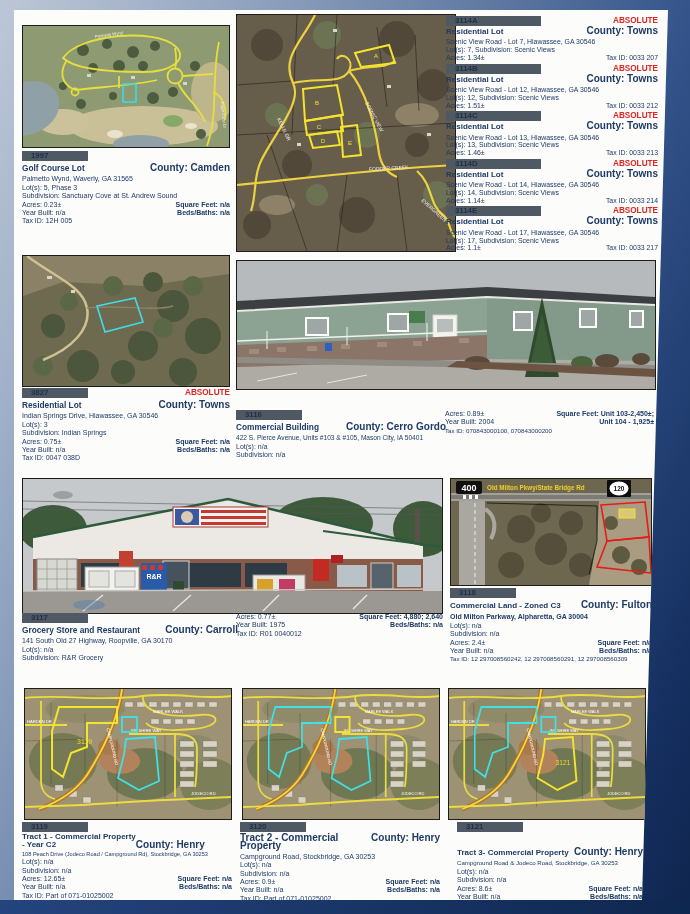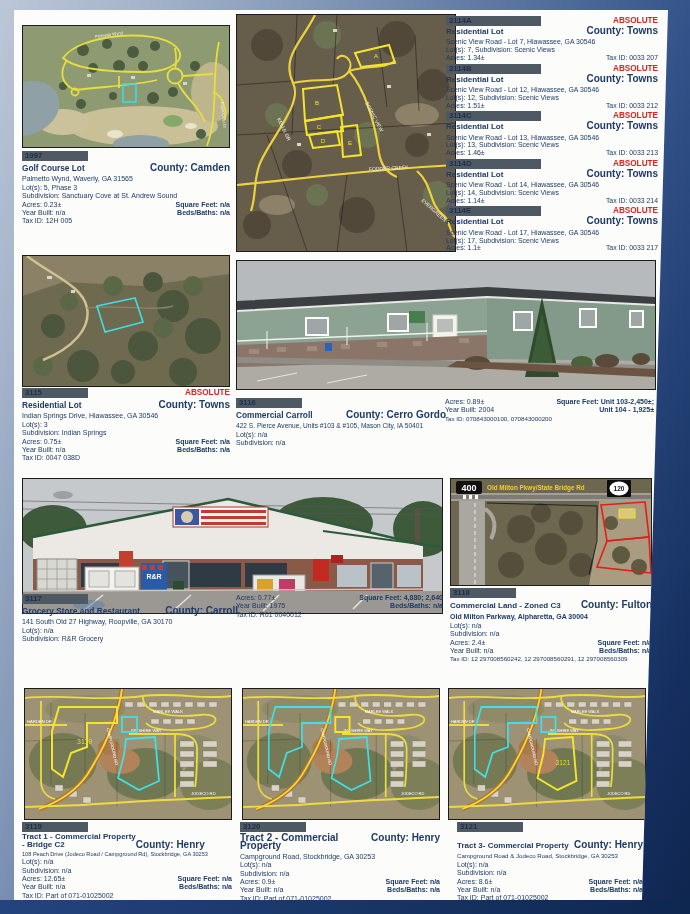--- a/index.html
+++ b/index.html
@@ -5,21 +5,21 @@
   html,body{margin:0;padding:0}
   .canvas{position:relative;width:690px;height:914px;overflow:hidden;
     font-family:"Liberation Sans",sans-serif;
     background:linear-gradient(112deg,#bcc7d6 0%,#a4b3ca 14%,#7289ad 38%,#33538a 66%,#152f60 90%,#0f254e 100%);}
   .page{position:absolute;left:14px;top:10px;width:654px;height:890px;background:#fcfcfb;
     clip-path:polygon(0 0,100% 0,calc(100% - 26px) 100%,0 100%);}
   .img{position:absolute;border:1px solid #1c1c1c;box-sizing:border-box;overflow:hidden;background:#777}
   .img svg{display:block}
   .det{position:absolute;color:#1e3a66;font-size:7px;line-height:8.4px}
   .idbar{height:10px;background:#4e5963;color:#1f2f4c;font-weight:700;font-size:7.8px;line-height:10px;
-    padding-left:3px;box-sizing:border-box;width:66px;flex:0 0 auto}
+    padding-left:9px;box-sizing:border-box;width:66px;flex:0 0 auto}
   .sbar{width:95px}
   .row{display:flex;justify-content:space-between;align-items:baseline}
   .rowend{display:flex;justify-content:flex-start;align-items:flex-end}
   .abs{color:#e02420;font-weight:700;font-size:8.2px;line-height:10px}
   .ttl{font-weight:700;font-size:8.3px}
   .cty{font-weight:700;font-size:10px;white-space:nowrap}
   .mt{margin-top:3px}
   .mt2{margin-top:2px}
   .bold{font-weight:700}
   .r{text-align:right}
@@ -284,21 +284,21 @@
       <polygon points="74,50 112,42 120,66 82,76" fill="none" stroke="#3fdde4" stroke-width="1.6"></polygon>
       <g fill="#d8d5cc">
             <rect x="24" y="20" width="5" height="3"></rect>
             <rect x="48" y="34" width="4" height="3"></rect>
           </g>
     </svg>
   </div>
 
   <div class="det" style="left:8px;top:378px;width:208px">
     <div class="row">
-          <div class="idbar">3115</div>
+          <div class="idbar">3827</div>
           <div class="abs">ABSOLUTE</div>
         </div>
     <div class="row mt">
       <span class="ttl">Residential Lot</span>
       <span class="cty"><span>County:</span> <span>Towns</span></span>
     </div>
     <div class="mt">Indian Springs Drive, Hiawassee, GA  30546</div>
     <div>Lot(s): 3</div>
     <div>Subdivision: Indian Springs</div>
     <div class="row">
@@ -365,25 +365,25 @@
           </g>
       <ellipse cx="345" cy="102" rx="11" ry="7" fill="#4a633c"></ellipse>
       <polygon points="220,100 418,108 418,116 210,106" fill="#6b5442"></polygon>
       <g stroke="#e8e6df" stroke-width="1">
             <line x1="20" y1="120" x2="60" y2="112"></line>
             <line x1="90" y1="122" x2="130" y2="114"></line>
           </g>
     </svg>
   </div>
 
-  <div class="det" style="left:222px;top:388px;width:418px;height:70px">
+  <div class="det" style="left:222px;top:400px;width:418px;height:70px">
     <div class="col" style="left:0;width:210px">
       <div class="idbar">3116</div>
       <div class="row mt">
-        <span class="ttl">Commercial Carroll</span>
+        <span class="ttl">Commercial Building</span>
         <span class="cty"><span>County:</span> <span>Cerro Gordo</span></span>
       </div>
       <div class="mt nw" style="font-size:6.6px">422 S. Pierce Avenue, Units #103 &amp; #105, Mason City, IA  50401</div>
       <div>Lot(s): n/a</div>
       <div>Subdivision: n/a</div>
     </div>
     <div class="col" style="left:209px;width:126px">
       <div>Acres: 0.89±</div>
       <div>Year Built: 2004</div>
       <div class="tiny nw">Tax ID: 070843000100, 070843000200</div>
@@ -463,21 +463,21 @@
       <g stroke="#e8e6df" stroke-width="1.4">
             <line x1="60" y1="132" x2="80" y2="116"></line>
             <line x1="150" y1="132" x2="168" y2="116"></line>
             <line x1="240" y1="132" x2="256" y2="116"></line>
             <line x1="330" y1="130" x2="344" y2="116"></line>
           </g>
       <ellipse cx="66" cy="126" rx="16" ry="5" fill="#5a7da6" opacity="0.5"></ellipse>
     </svg>
   </div>
 
-  <div class="det" style="left:8px;top:584px;width:421px;height:72px">
+  <div class="det" style="left:8px;top:603px;width:421px;height:72px">
     <div class="col" style="left:0;width:216px">
       <div class="idbar">3117</div>
       <div class="row mt">
         <span class="ttl">Grocery Store and Restaurant</span>
         <span class="cty"><span>County:</span> <span>Carroll</span></span>
       </div>
       <div class="mt">141 South Old 27 Highway, Roopville, GA  30170</div>
       <div>Lot(s): n/a</div>
       <div>Subdivision: R&amp;R Grocery</div>
     </div>
@@ -644,21 +644,21 @@
       <use href="#suburb-pmid" fill="none" stroke="#f5e42c" stroke-width="2"></use>
       <text x="112" y="76" font-size="7" fill="#e8d92c">3121</text>
     </svg>
   </div>
 
   <div class="det" style="left:8px;top:812px;width:210px">
     <div class="idbar">3119</div>
     <div class="rowend" style="margin-top:1px">
       <span>
         <span class="ttl" style="display:block;font-size:8px">Tract 1 - Commercial Property</span>
-        <span class="ttl" style="display:block;font-size:8px">- Bridge C2</span>
+        <span class="ttl" style="display:block;font-size:8px">- Year C2</span>
       </span>
       <span class="cty"><span>County:</span> <span>Henry</span></span>
     </div>
     <div class="tinier nw">108 Peach Drive (Jodeco Road / Campground Rd), Stockbridge, GA  30253</div>
     <div>Lot(s): n/a</div>
     <div>Subdivision: n/a</div>
     <div class="row">
           <span>Acres: 12.65±</span>
           <span class="bold">Square Feet: n/a</span>
         </div>
@@ -684,21 +684,21 @@
         </div>
     <div class="row">
           <span>Year Built: n/a</span>
           <span class="bold">Beds/Baths: n/a</span>
         </div>
     <div>Tax ID: Part of 071-01025002</div>
   </div>
 
   <div class="det" style="left:443px;top:812px;width:186px">
     <div class="idbar">3121</div>
-    <div class="row" style="margin-top:9px">
+    <div class="row" style="margin-top:16px">
       <span class="ttl" style="font-size:8px">Tract 3- Commercial Property</span>
       <span class="cty"><span>County:</span> <span>Henry</span></span>
     </div>
     <div class="mt2 nw" style="font-size:6.1px">Campground Road &amp; Jodeco Road, Stockbridge, GA  30253</div>
     <div>Lot(s): n/a</div>
     <div>Subdivision: n/a</div>
     <div class="row">
           <span>Acres: 8.6±</span>
           <span class="bold">Square Feet: n/a</span>
         </div>

